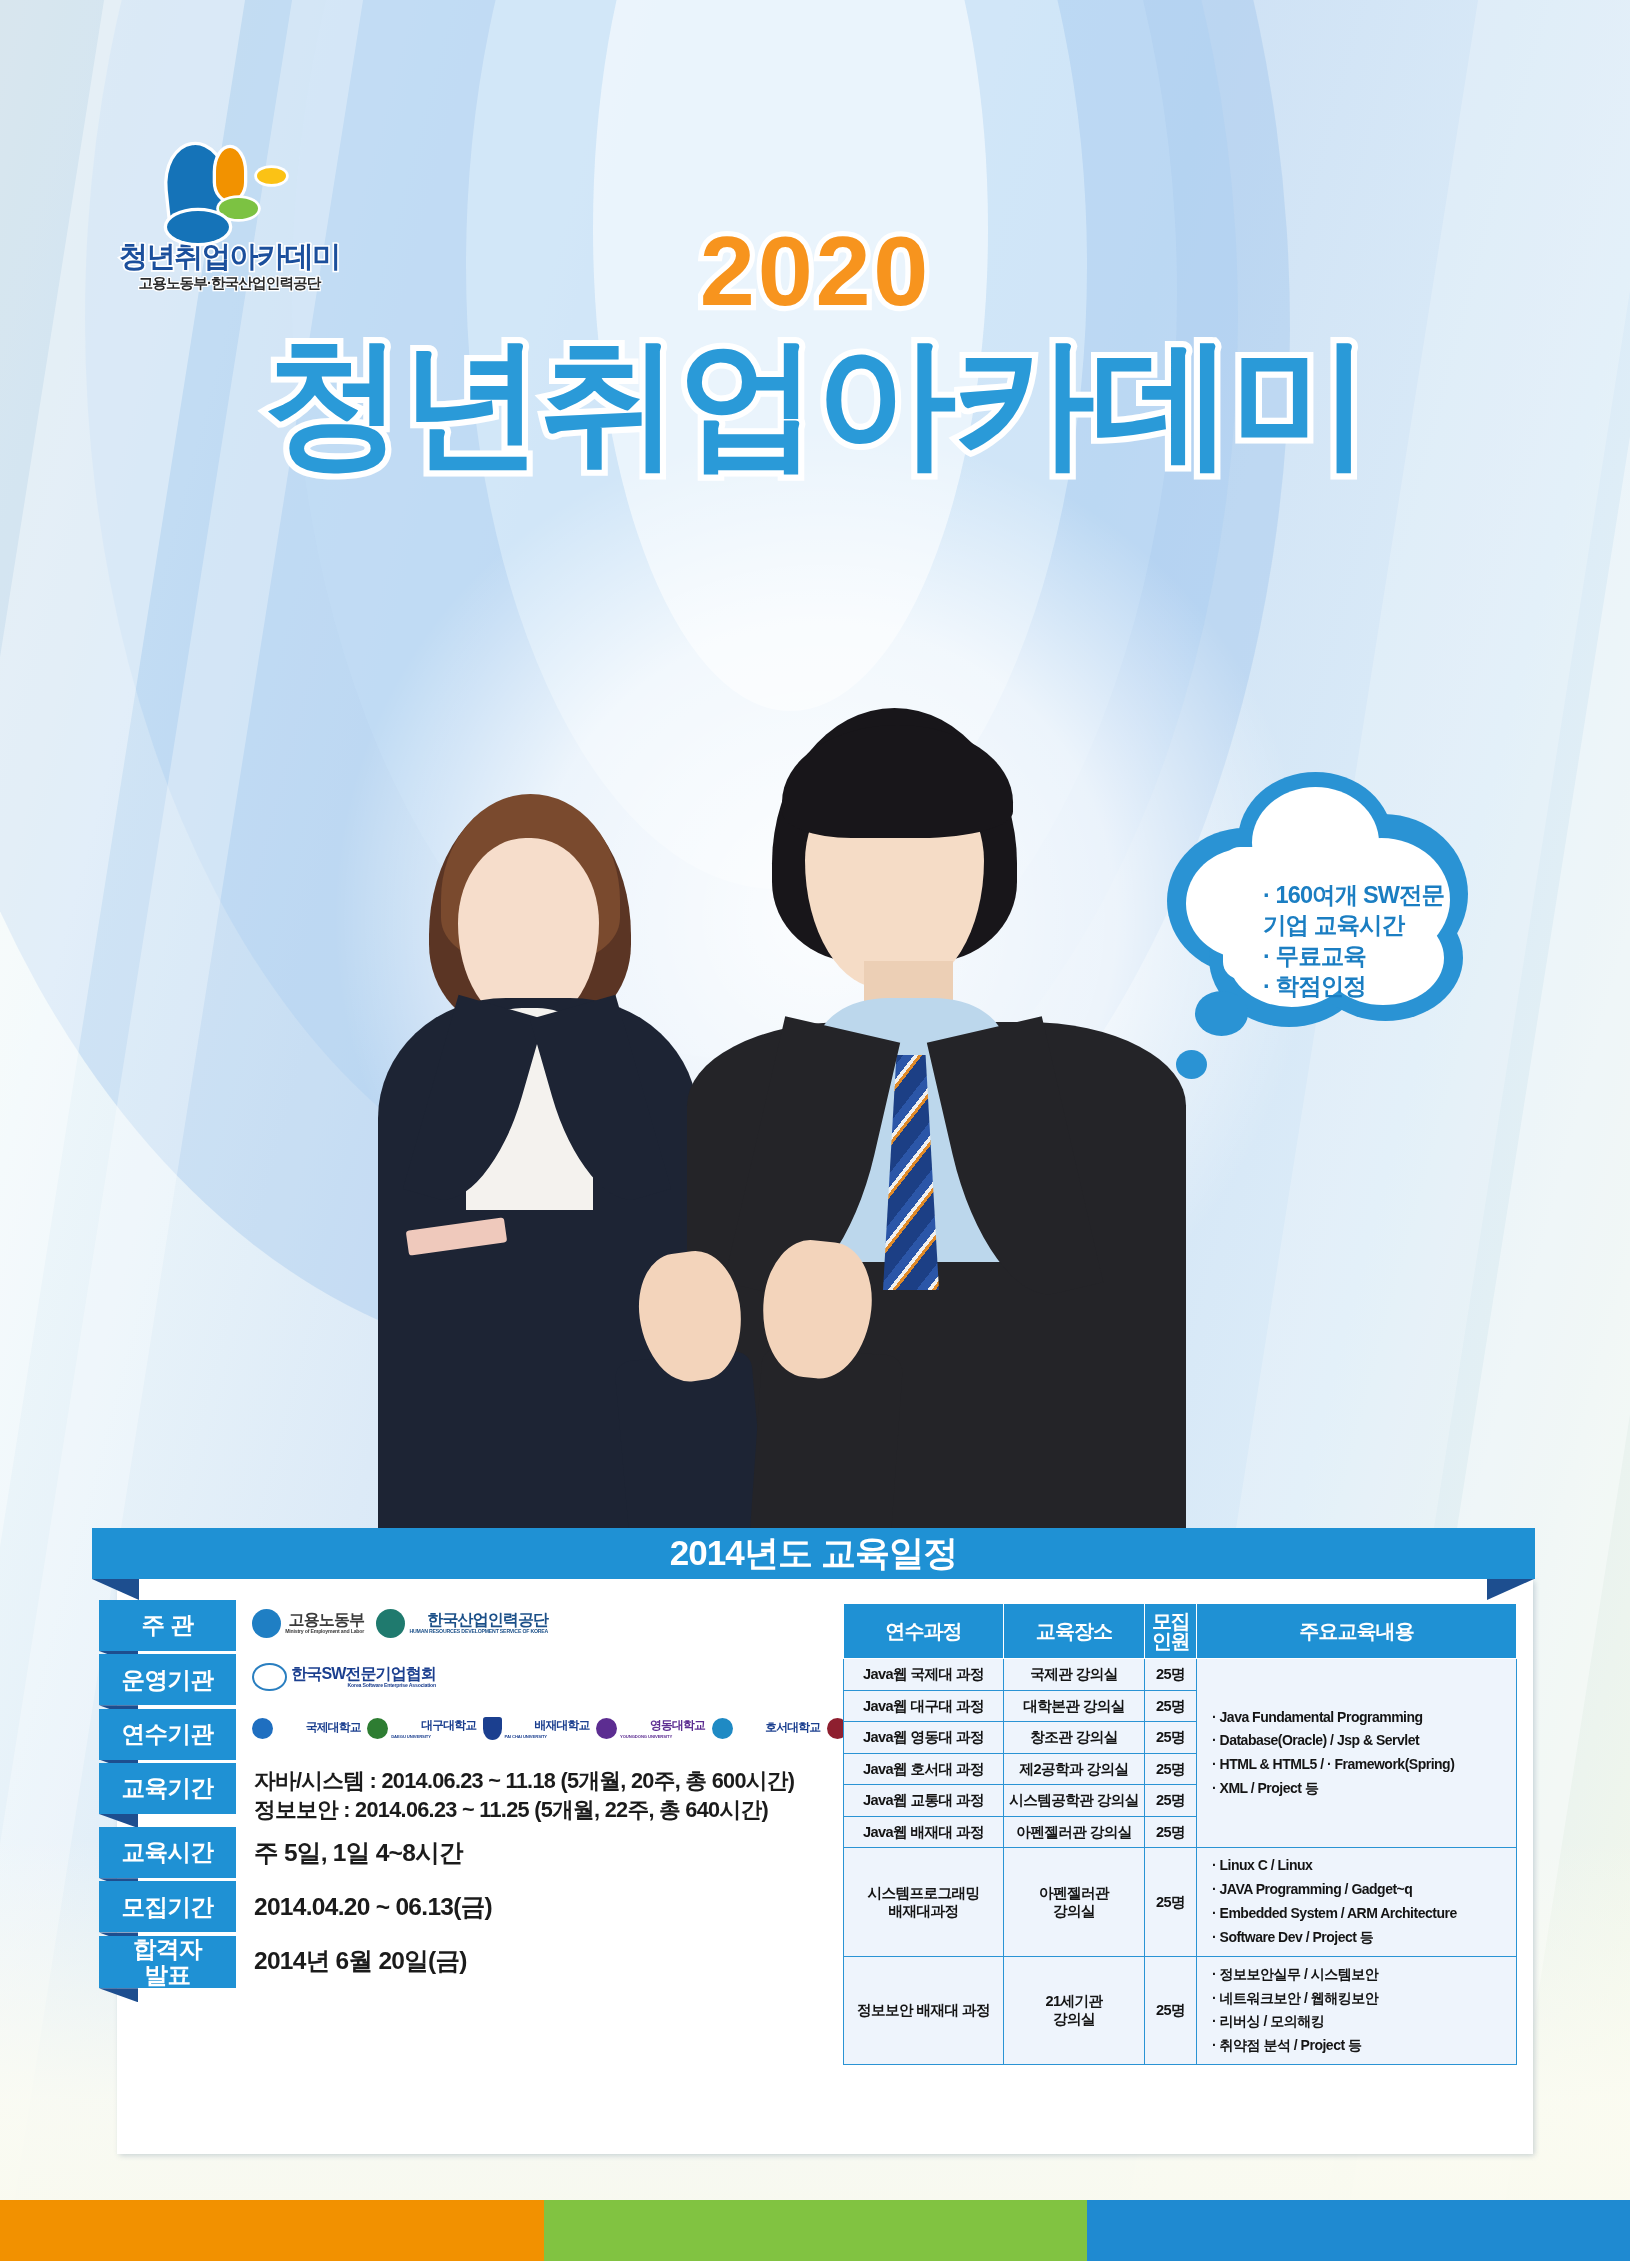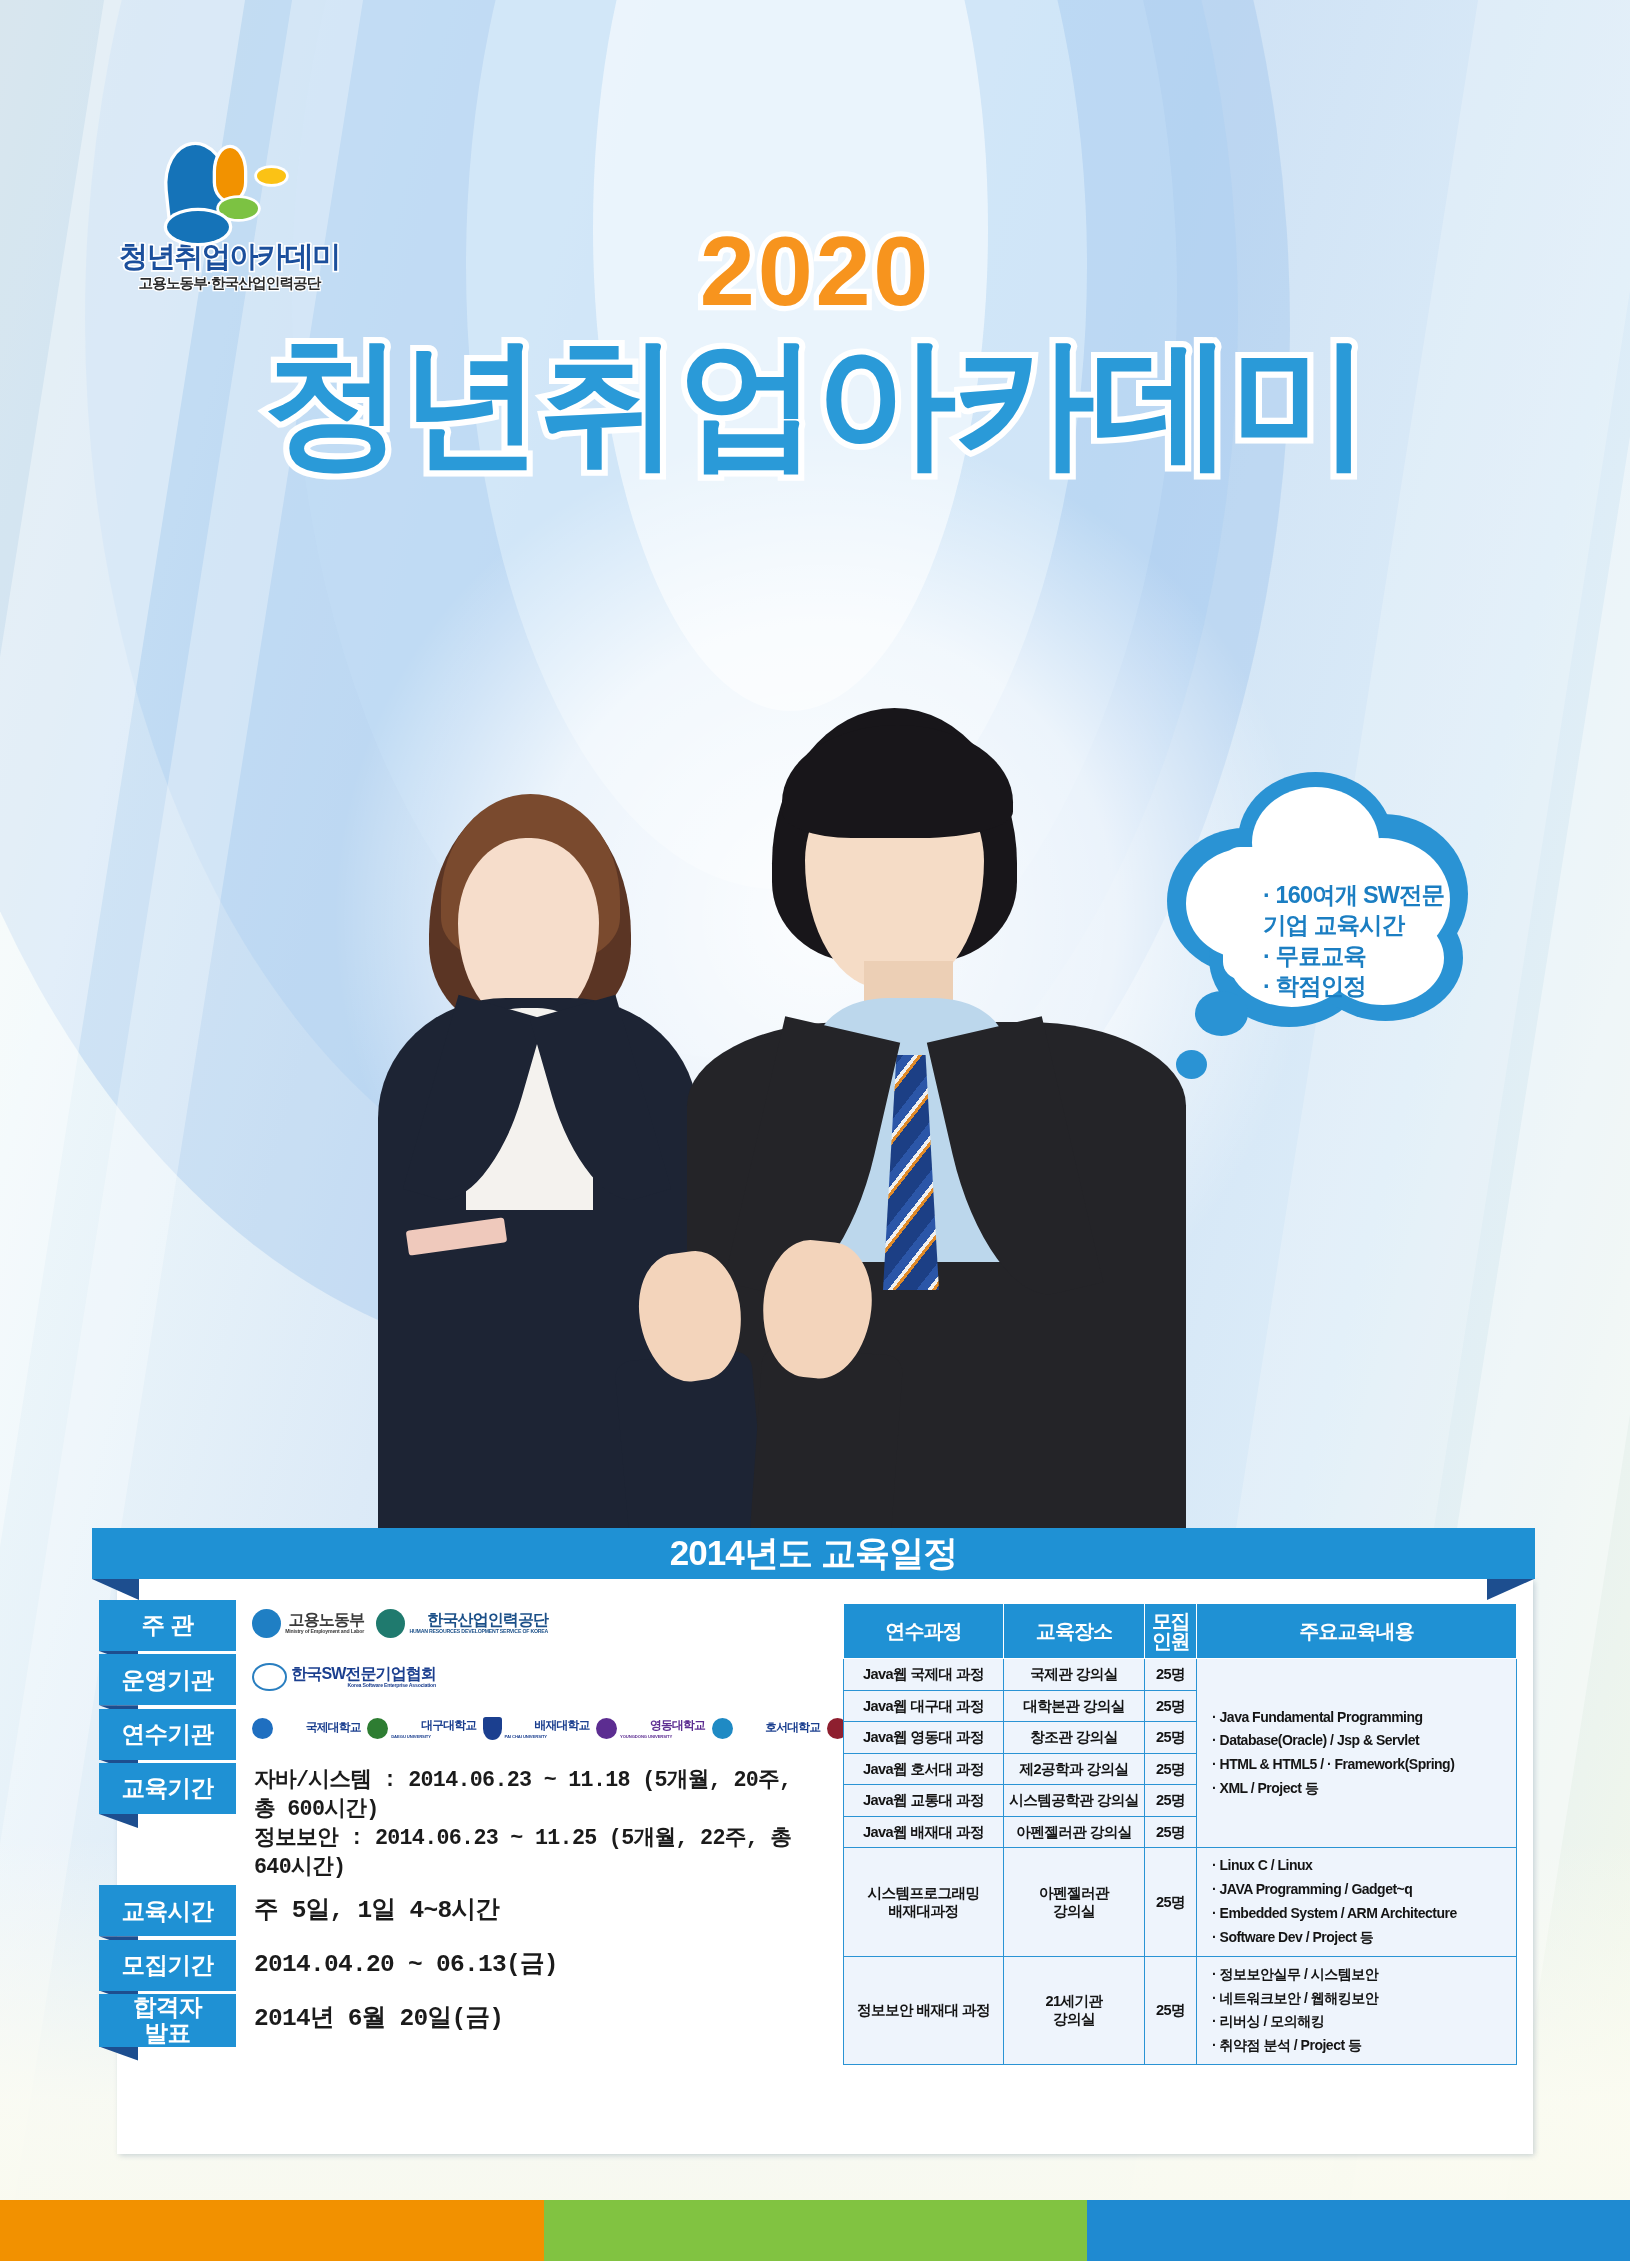--- a/index.html
+++ b/index.html
@@ -109,21 +109,21 @@
 
   
   #info{position:absolute;left:99px;top:1600px;width:720px;z-index:7;}
   .irow{position:relative;display:flex;align-items:flex-start;margin-bottom:3.3px;}
   .ilab{position:relative;width:137px;min-height:51px;background:#1f91d4;color:#fff;
      display:flex;align-items:center;justify-content:center;text-align:center;
      font-size:23.5px;font-weight:bold;letter-spacing:-0.5px;line-height:1.12;flex:none;}
   .ilab .fold{position:absolute;left:0;bottom:-14px;width:39px;height:14px;background:#1d4e8f;
      clip-path:polygon(0 0,100% 0,100% 100%);}
   .ival{padding-left:18px;padding-top:2.8px;color:#1b1b1b;font-size:21.7px;font-weight:bold;
-     letter-spacing:-0.7px;line-height:1.34;font-family:Liberation Mono, monospace;}
+     letter-spacing:-0.7px;line-height:1.34;}
   .ival.big{font-size:24.5px;padding-top:9.4px;}
   .logos{display:flex;align-items:center;gap:12.2px;padding-left:16px;padding-top:8.5px;flex-wrap:nowrap;}
   .lg{display:flex;align-items:center;gap:4.2px;}
   .lgm{flex:none;border-radius:50%;}
   .lgt{line-height:1.02;text-align:right;}
   .lgt .k{font-size:16px;font-weight:bold;letter-spacing:-0.9px;white-space:nowrap;}
   .lgt .e{font-size:5.2px;font-weight:bold;letter-spacing:-0.2px;white-space:nowrap;}
   .lgs{display:flex;align-items:center;gap:2.8px;}
   .lgs .k{font-size:11.8px;font-weight:bold;letter-spacing:-0.8px;white-space:nowrap;margin-left:30px;}
   .lgs .e{font-size:4.2px;font-weight:bold;letter-spacing:-0.1px;white-space:nowrap;}

